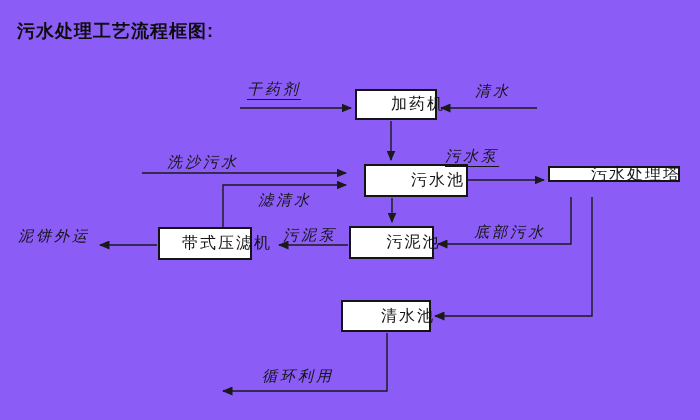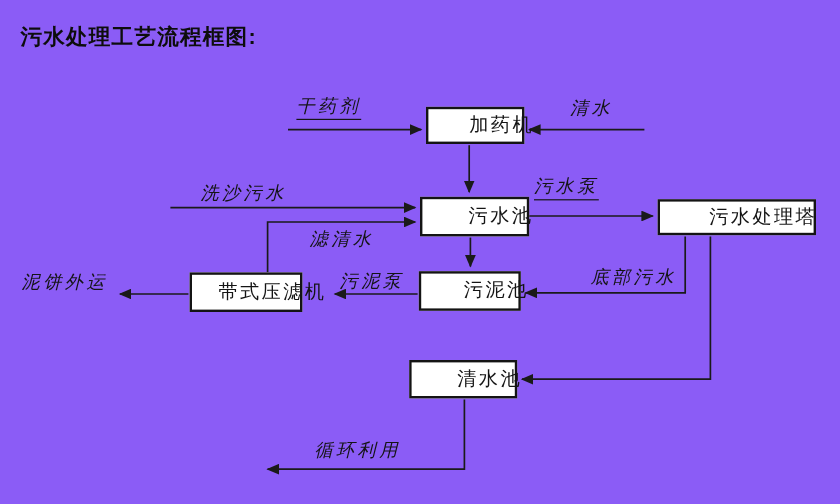--- a/index.html
+++ b/index.html
@@ -17,32 +17,32 @@
     display:flex;align-items:center;justify-content:center;font-size:16px;
     letter-spacing:2px;color:#141414;white-space:nowrap;padding-left:44px;
   }
   .elabel{
     position:absolute;font-size:15px;letter-spacing:3px;color:#141414;
     white-space:nowrap;line-height:19px;font-style:italic;
   }
   .elabel.underlined{border-bottom:1px solid #141414;padding-bottom:1px;}
   
   #n-dosing{left:355px;top:89px;width:82px;height:31px;}
-  #n-sewage{left:350px;top:164px;width:91px;height:33px;}
-  #n-tower{left:548px;top:166px;width:132px;height:30px;text-align:right;}
+  #n-sewage{left:364px;top:164px;width:104px;height:33px;}
+  #n-tower{left:548px;top:166px;width:132px;height:16px;text-align:right;}
   #n-sludge{left:349px;top:226px;width:85px;height:33px;}
   #n-press{left:158px;top:227px;width:94px;height:33px;}
   #n-clean{left:341px;top:300px;width:90px;height:32px;}
   
   #l-dry{left:247px;top:79px;}
   #l-cw{left:475px;top:81px;}
   #l-sand{left:167px;top:152px;}
   #l-pump{left:445px;top:146px;}
   #l-filt{left:258px;top:190px;}
-  #l-bottom{left:492px;top:222px;text-align:center;}
+  #l-bottom{left:474px;top:222px;text-align:center;}
   #l-sludgepump{left:283px;top:225px;}
   #l-mud{left:18px;top:226px;}
   #l-recycle{left:262px;top:366px;}
 </style>
 </head>
 <body>
 
 <div id="stage">
 
   <svg id="flow-svg" viewBox="0 0 700 420" xmlns="http://www.w3.org/2000/svg">

